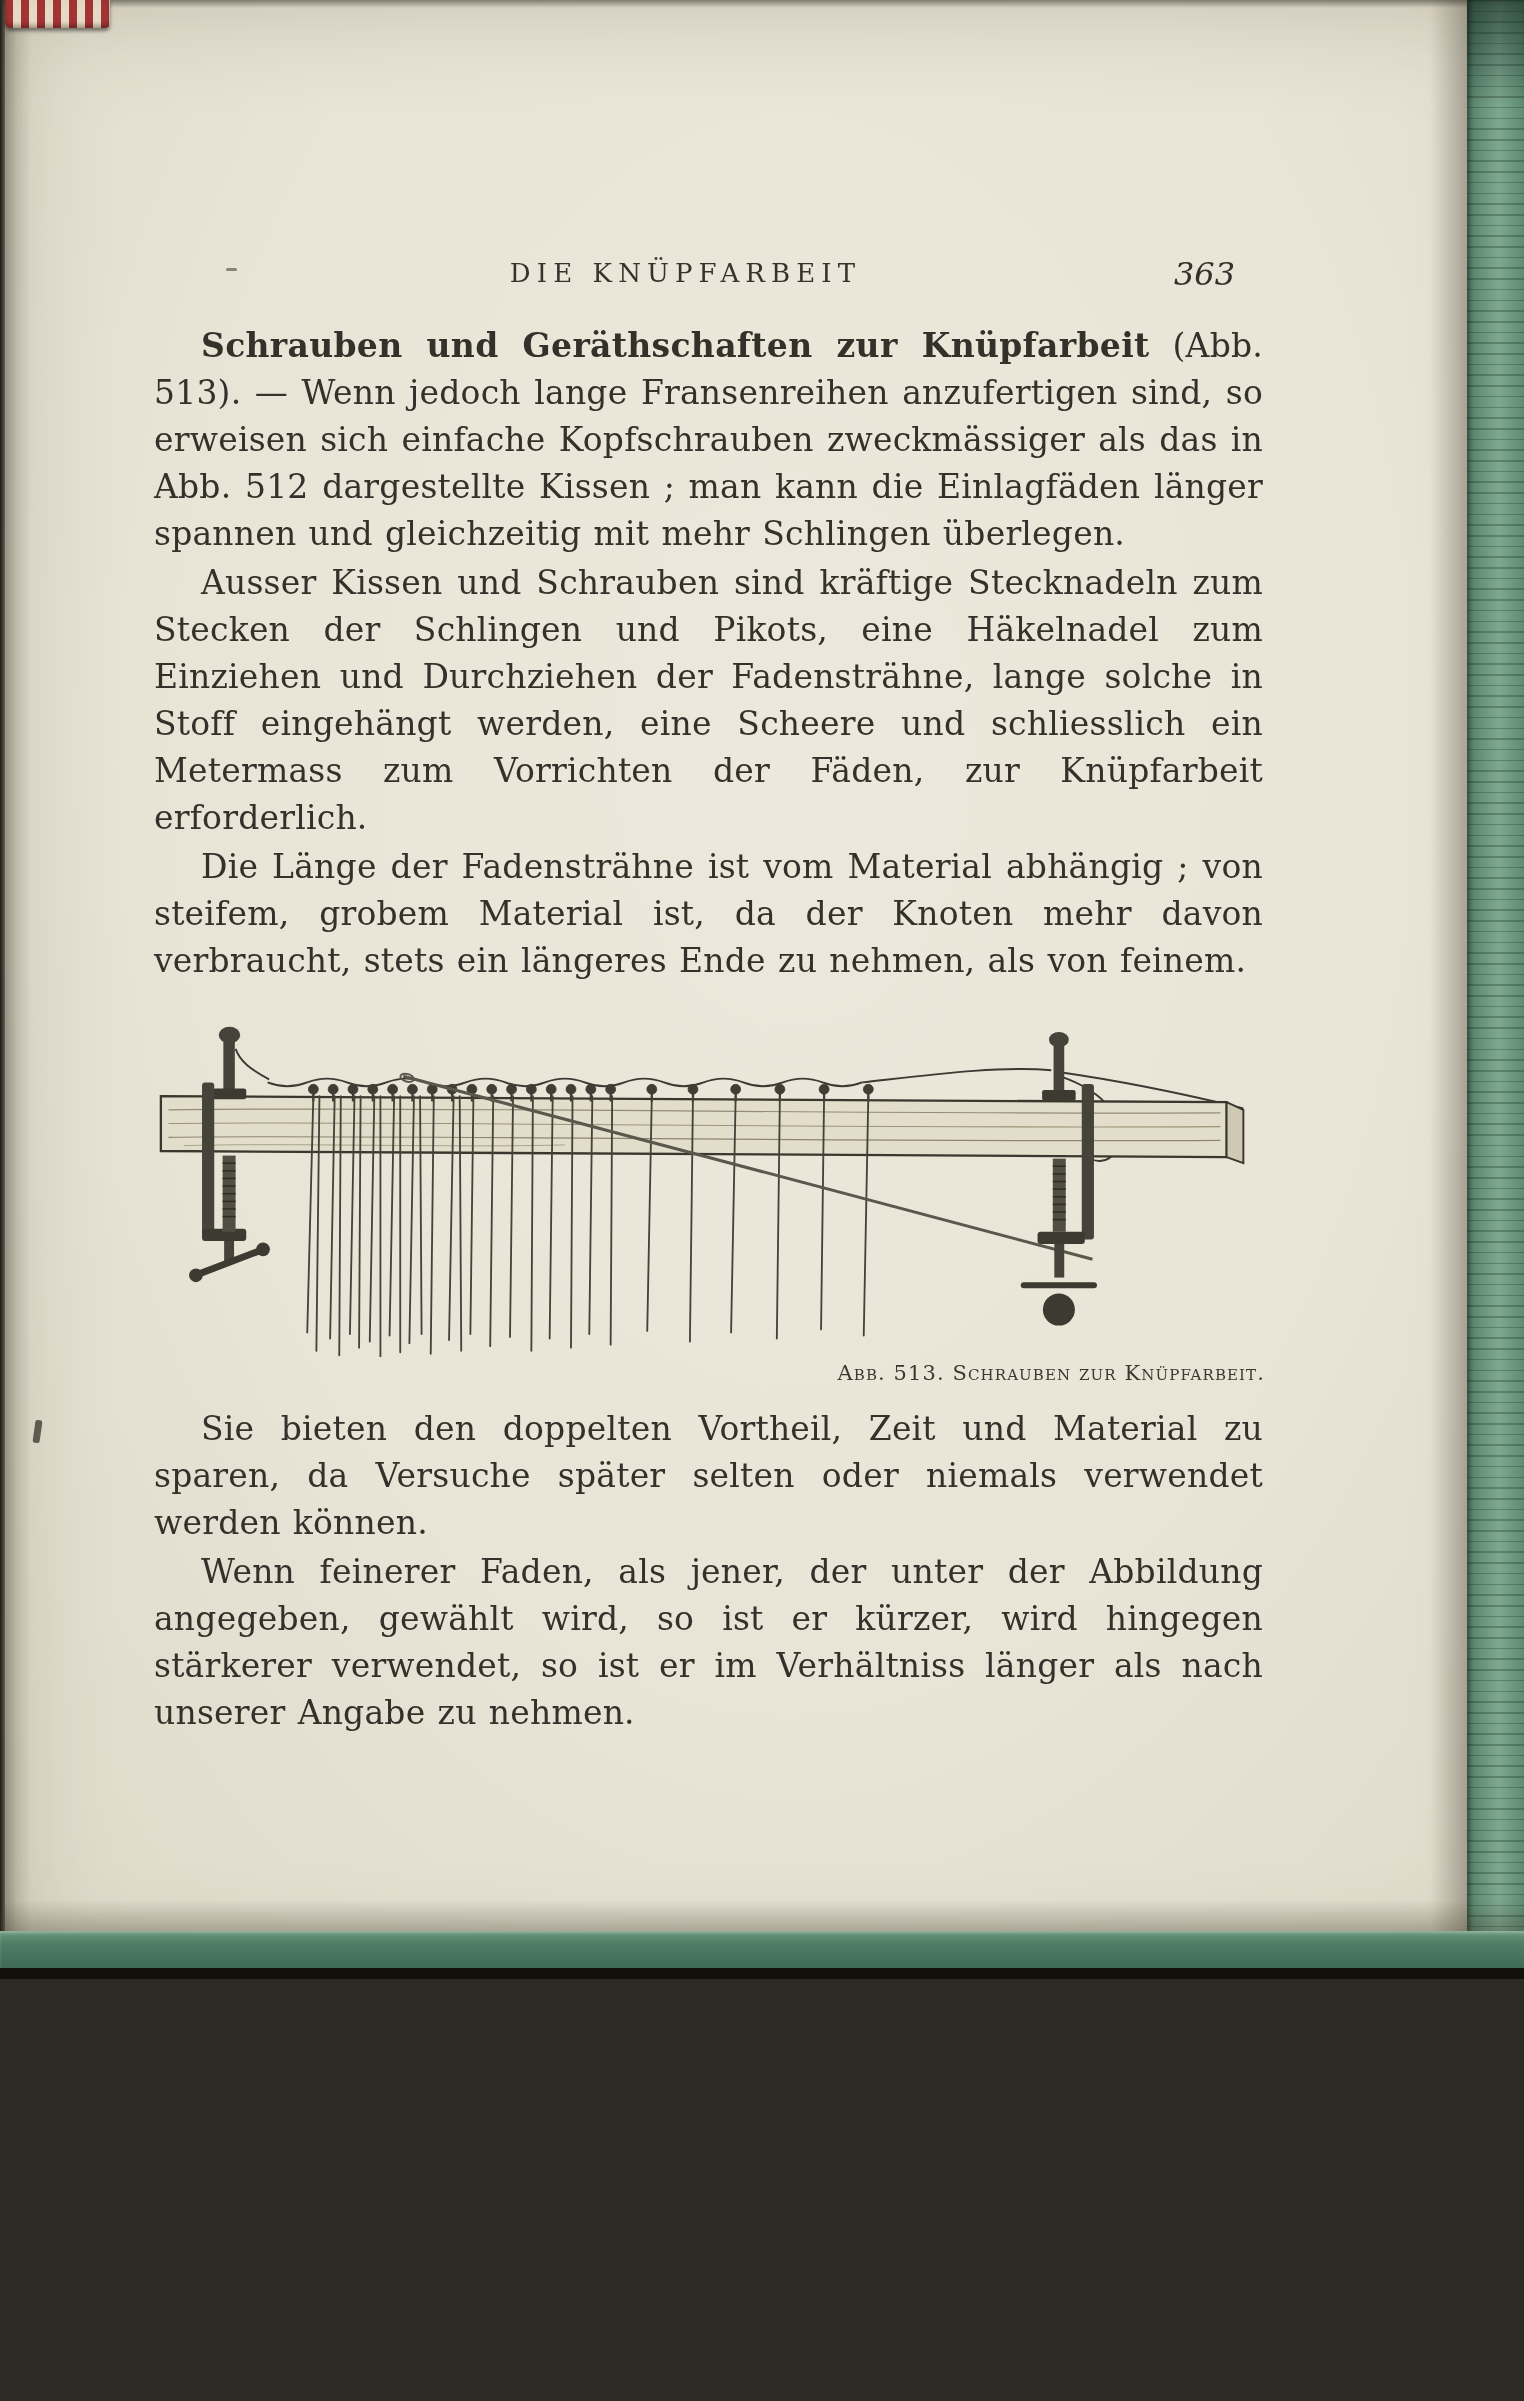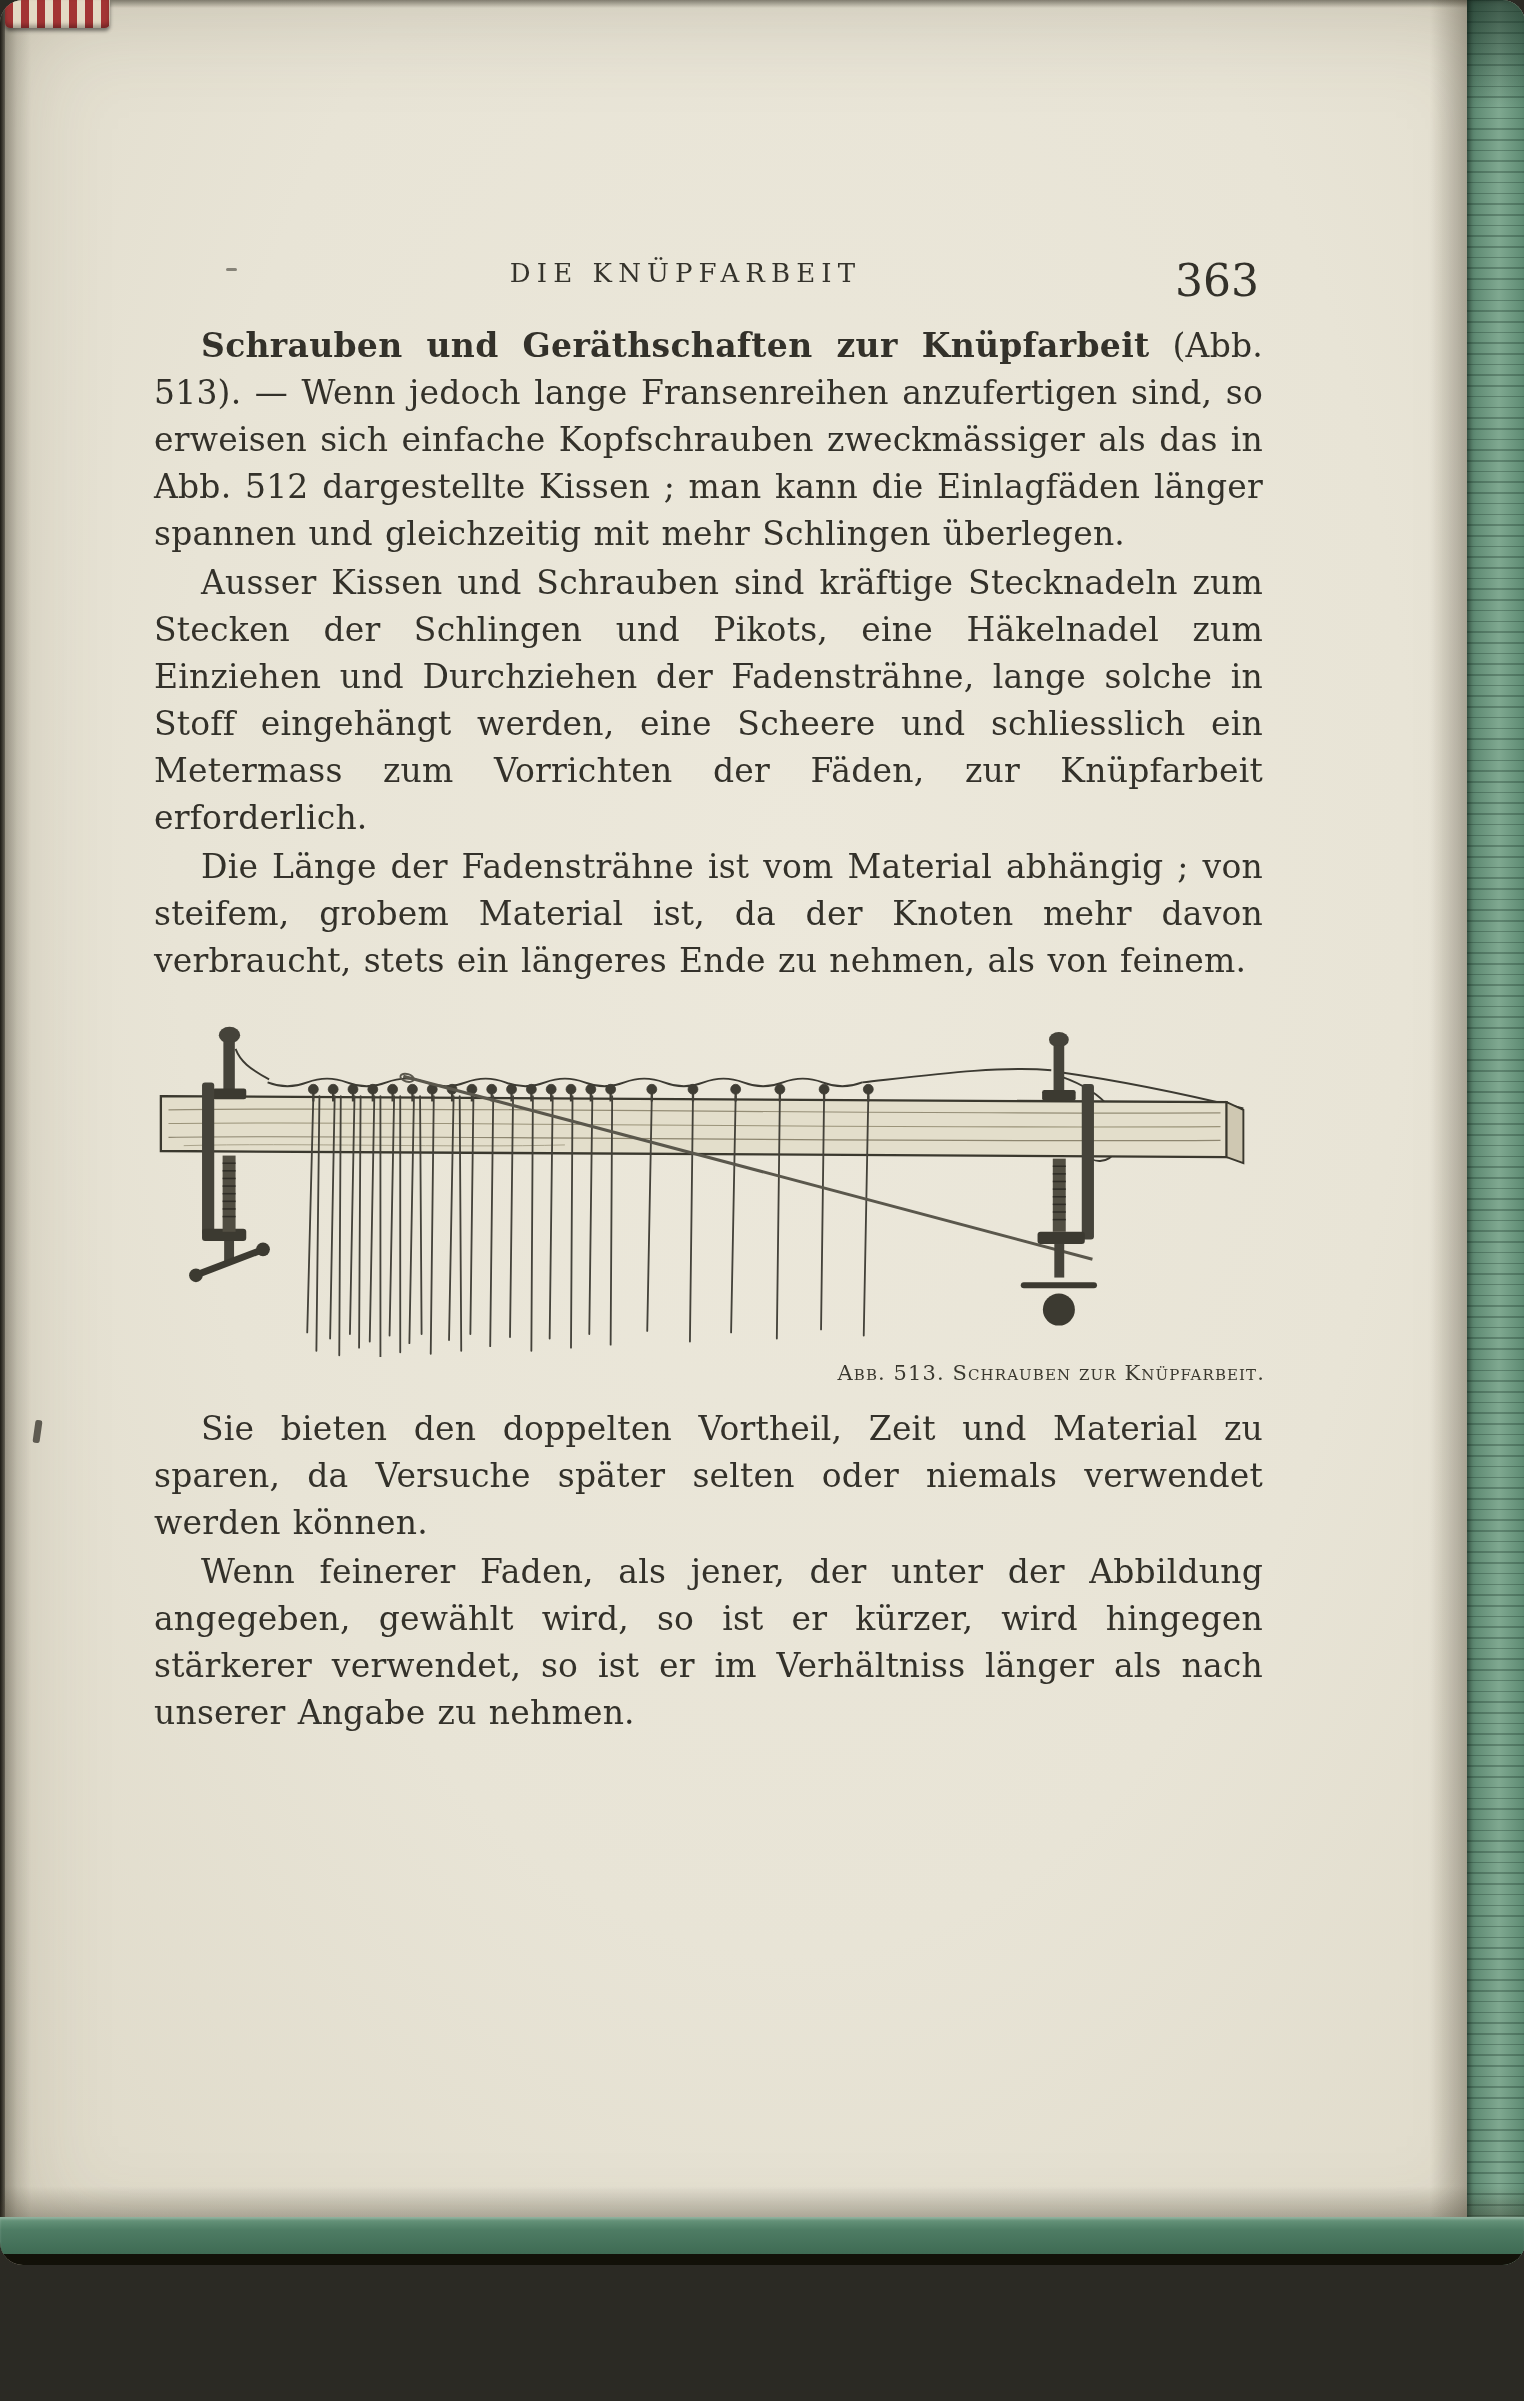--- a/index.html
+++ b/index.html
@@ -1,24 +1,23 @@
 <!DOCTYPE html>
 <html lang="de" style="font-size:12.2px"><head>
 <meta charset="utf-8">
 <style>
   html,body{margin:0;padding:0;background:#2b2a24;}
   .page{
     position:relative;
-    width:1525px;height:2265px;
+    width:1525px;height:1979px;
     background:radial-gradient(ellipse at 52% 38%, #ece8db 0%, #e8e4d6 55%, #ded9c8 100%);
     overflow:hidden;
     font-family:"DejaVu Serif","Liberation Serif",serif;
     color:#33312a;
     box-shadow:inset 0 0 107px rgba(90,80,55,0.28);
-    border-radius:23px;
   }
   
   .edge-left-dark{position:absolute;left:0;top:0;width:5.3px;height:100%;
     background:linear-gradient(90deg,#1d1b15,rgba(29,27,21,0.4));}
   .edge-left-shadow{position:absolute;left:0;top:0;width:30.5px;height:100%;
     background:linear-gradient(90deg,rgba(40,36,24,0.45),rgba(40,36,24,0.12) 55%,rgba(40,36,24,0));}
   .top-shadow{position:absolute;left:0;top:0;width:100%;height:7.6px;
     background:linear-gradient(180deg,rgba(45,42,30,0.5),rgba(45,42,30,0));}
   .headband{position:absolute;left:4.6px;top:0;width:105px;height:28px;
     background:repeating-linear-gradient(90deg,#a33434 0px,#a33434 8.4px,#e3d9c4 8.4px,#e3d9c4 16px);
@@ -41,21 +40,21 @@
   .stray-ink-mark{position:absolute;left:34px;top:1420px;width:6.9px;height:23px;
     background:rgba(52,50,42,0.75);border-radius:2.3px;transform:rotate(8deg);}
   .stray-dash{position:absolute;left:226px;top:268px;width:11.4px;height:3px;
     background:rgba(55,52,43,0.55);border-radius:1.5px;}
 
   
   .text-col{position:absolute;left:152px;top:258px;width:1113px;}
   .running-header{position:relative;height:43px;margin-bottom:21.3px;}
   .running-title{position:absolute;left:0;right:46px;text-align:center;
     font-size:26px;letter-spacing:6.1px;color:#35332c;}
-  .page-number{position:absolute;right:6px;top:-3px;font-size:44px;color:#33312a;}
+  .page-number{position:absolute;right:30px;top:-3px;font-size:32px;color:#33312a;font-style:italic;}
   .body-text p{margin:2px;text-indent:47px;text-align:justify;
     font-size:33px;line-height:47px;hyphens:none;word-spacing:1.5px;letter-spacing:0.2px;}
   .lead{font-weight:bold;letter-spacing:0.3px;}
 
   
   .figure{margin:21.3px 0 3px -13.7px;width:1127px;}
   .figure svg{display:block;}
   .figure-caption{text-align:right;font-size:21px;letter-spacing:1.1px;
     font-variant:small-caps;color:#3a382f;margin:4.6px 0 20px 0;}
 </style>

